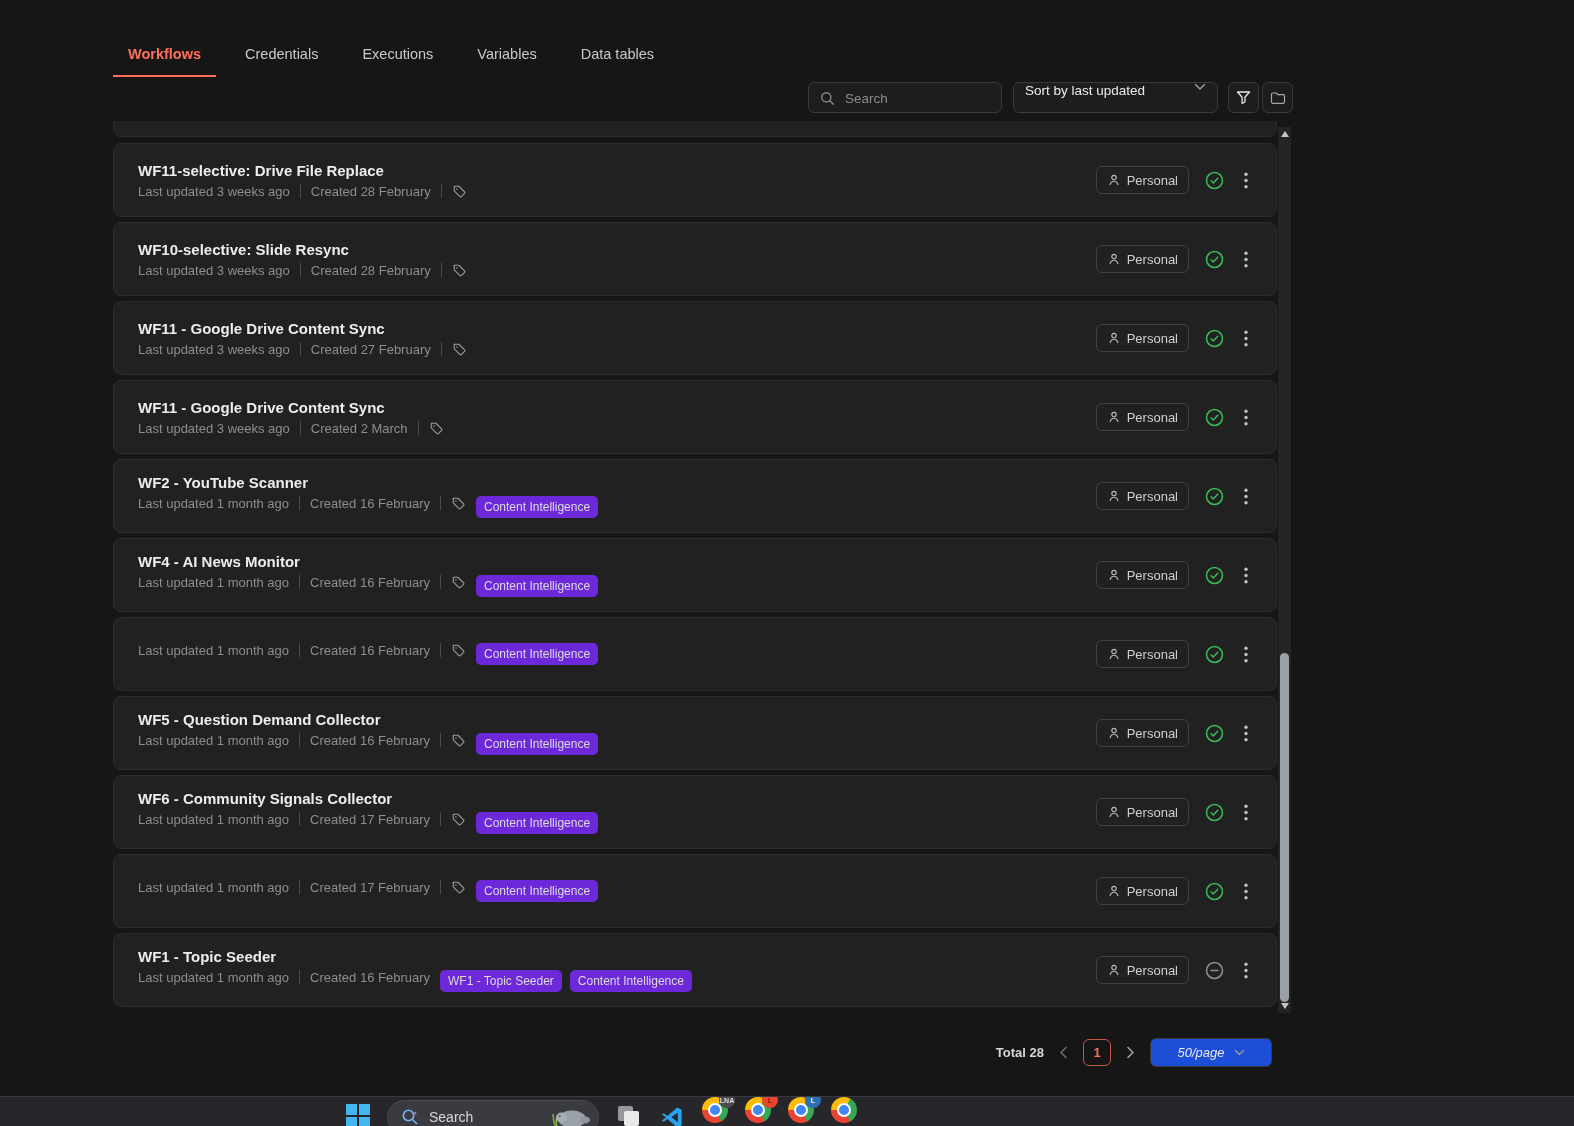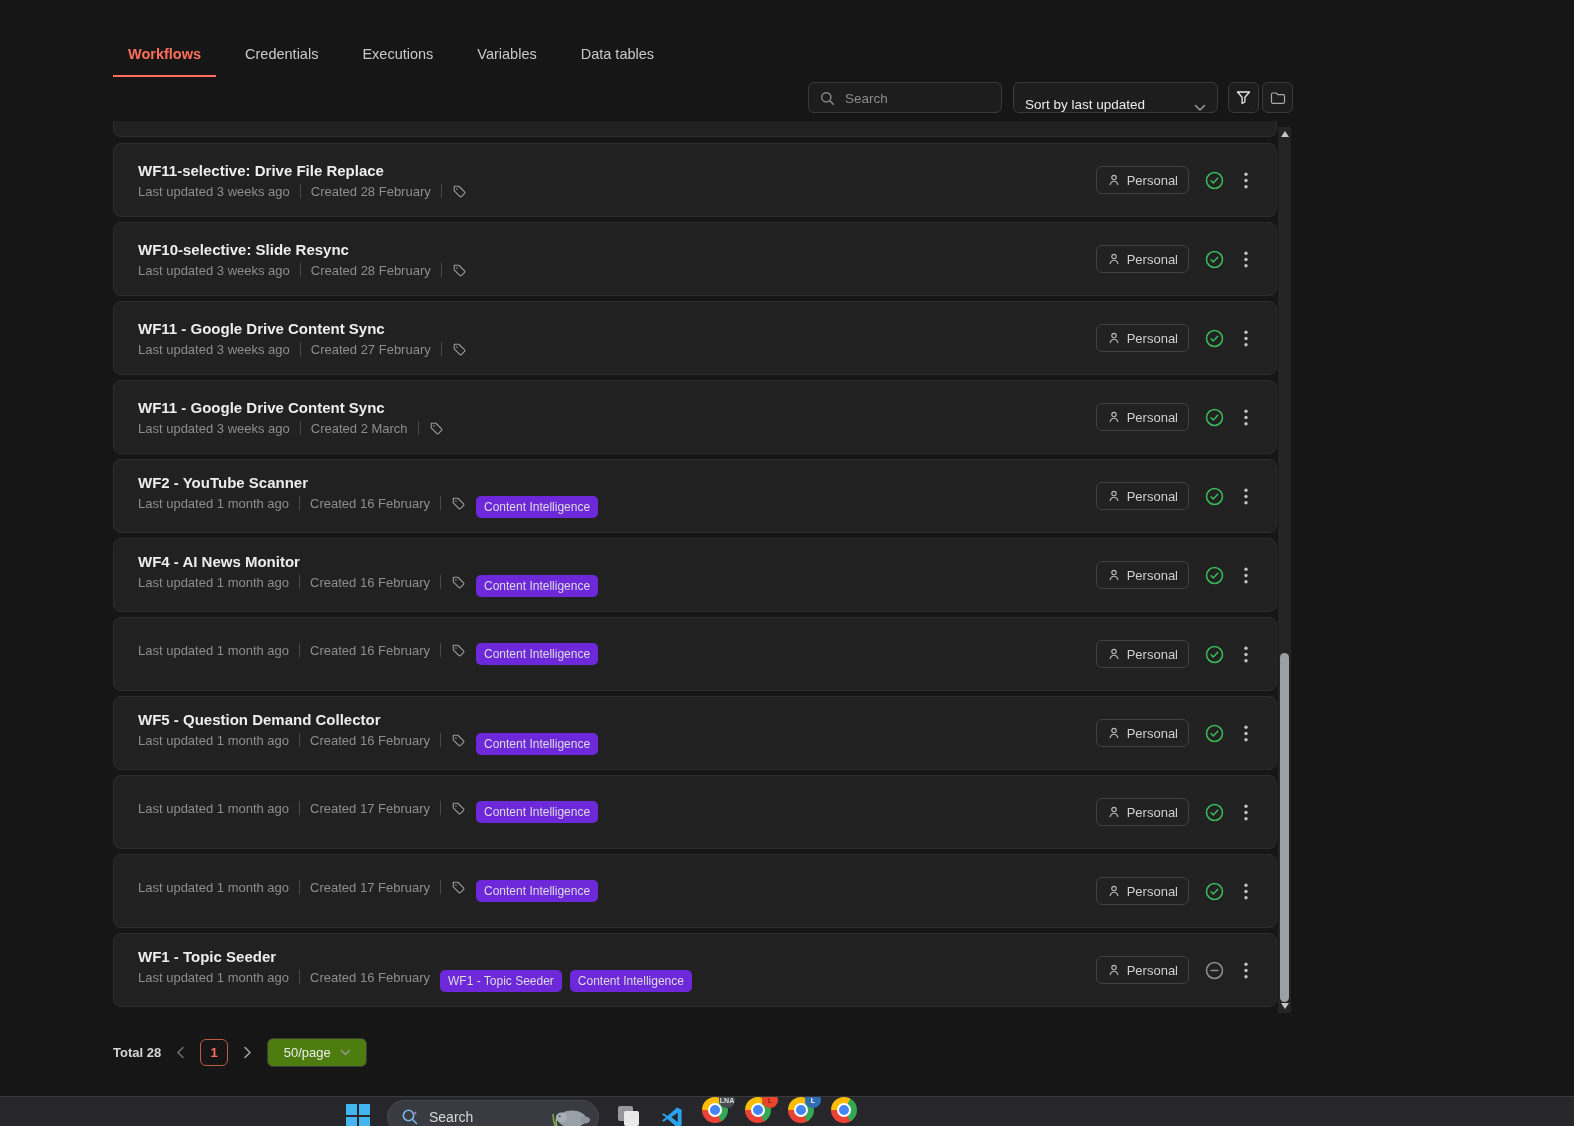--- a/index.html
+++ b/index.html
@@ -14,21 +14,21 @@
 
   
   .search-box{position:absolute;left:808px;top:82px;width:194px;height:31px;background:#1d1d1d;
               border:1px solid #3a3a3a;border-radius:6px;box-sizing:border-box;}
   .search-box svg{position:absolute;left:11px;top:8px;}
   .search-box input{position:absolute;left:34px;top:0;width:150px;height:29px;background:transparent;
               border:none;outline:none;color:#cfcfcf;font-size:13.5px;font-family:inherit;}
   .search-box input::placeholder{color:#8b8b8b;}
   .sort-box{position:absolute;left:1013px;top:82px;width:205px;height:31px;background:#1d1d1d;
             border:1px solid #3a3a3a;border-radius:6px;box-sizing:border-box;display:flex;
-            align-items:flex-end;justify-content:space-between;padding:0 11px;cursor:pointer;}
+            align-items:flex-start;justify-content:space-between;padding:0 11px;cursor:pointer;}
   .sort-box .lbl{font-size:13.5px;color:#ececec;font-weight:500;}
   .icon-btn{position:absolute;top:82px;width:31px;height:31px;background:#1d1d1d;border:1px solid #3a3a3a;
             border-radius:6px;box-sizing:border-box;display:flex;align-items:center;justify-content:center;cursor:pointer;}
   .icon-btn.filter{left:1228px;} .icon-btn.folder{left:1262px;}
 
   
   .list{position:absolute;left:113px;top:121px;width:1164px;}
   .card-sliver{height:16px;background:#212121;border:1px solid #2d2d2d;border-top:none;
                border-radius:0 0 8px 8px;box-sizing:border-box;margin-bottom:6px;}
   .card{height:74px;background:#212121;border:1px solid #2d2d2d;border-radius:8px;box-sizing:border-box;
@@ -48,27 +48,27 @@
 
   
   .scrollbar{position:absolute;left:1278px;top:127px;width:13px;height:886px;background:#242424;}
   .sb-arrow{position:absolute;left:2.5px;width:0;height:0;border-left:4px solid transparent;border-right:4px solid transparent;cursor:pointer;}
   .sb-arrow.up{top:4px;border-bottom:6px solid #c6c6c6;}
   .sb-arrow.down{bottom:4px;border-top:6px solid #c6c6c6;}
   .sb-thumb{position:absolute;left:2px;top:526px;width:9px;height:349px;background:#9aa0a6;border-radius:5px;cursor:grab;}
 
   
   .pagination{position:absolute;left:113px;top:1037px;width:1159px;height:30px;display:flex;
-              align-items:center;gap:15px;}
+              justify-content:flex-end;align-items:center;gap:15px;}
   .total{font-size:13px;font-weight:600;color:#d6d6d6;}
   .pg-chev{display:flex;align-items:center;cursor:pointer;}
   .page-box{width:28px;height:27px;border:1px solid #c05a42;border-radius:6px;box-sizing:border-box;
             display:flex;align-items:center;justify-content:center;color:#ff6f5c;font-size:13px;font-weight:600;cursor:pointer;}
-  .size-box{width:100px;height:29px;border:1px solid #3a3a3a;background:#4d7c0f;border-radius:6px;box-sizing:border-box;
-            display:flex;align-items:center;justify-content:center;gap:9px;font-size:13px;color:#ececec;cursor:pointer;}
+  .size-box{width:122px;height:29px;border:1px solid #3a3a3a;background:#1d4ed8;border-radius:6px;box-sizing:border-box;
+            display:flex;align-items:center;justify-content:center;gap:9px;font-size:13px;color:#ececec;cursor:pointer;font-style:italic;}
 
   
   .taskbar{position:absolute;left:0;bottom:0;width:1574px;height:30px;background:#26262b;
            border-top:1px solid #39393f;box-sizing:border-box;display:flex;align-items:flex-start;
            padding-left:346px;gap:17px;overflow:hidden;}
   .win-start{margin-top:7px;display:grid;grid-template-columns:11px 11px;grid-template-rows:11px 11px;gap:2px;cursor:pointer;}
   .win-start span{background:#41b6f0;}
   .tb-search{margin-top:3px;width:212px;height:34px;background:#3a3a41;border:1px solid #47474e;border-radius:17px;
              box-sizing:border-box;display:flex;align-items:center;padding:0 5px 0 13px;gap:10px;cursor:pointer;}
   .tb-search .txt{font-size:14px;color:#d8d8d8;flex:1;}
@@ -438,20 +438,21 @@
           <svg width="4" height="17" viewBox="0 0 4 17">
             <circle cx="2" cy="2.2" r="1.7" fill="#c2c2c2"></circle>
             <circle cx="2" cy="8.5" r="1.7" fill="#c2c2c2"></circle>
             <circle cx="2" cy="14.8" r="1.7" fill="#c2c2c2"></circle>
           </svg>
         </span>
       </div>
     </div>
       <div class="card">
       <div class="card-left">
+        <div class="card-title">WF6 - Community Signals Collector</div>
         <div class="card-meta">
           <span>Last updated 1 month ago</span>
           <span class="pipe"></span>
           <span>Created 17 February</span>
           <span class="pipe"></span>
           <svg width="15" height="15" viewBox="0 0 20 20">
             <path d="M3 3h6.2l7.6 7.6c.5.5.5 1.3 0 1.8l-4.4 4.4c-.5.5-1.3.5-1.8 0L3 9.2V3z" fill="none" stroke="#9a9a9a" stroke-width="1.5" stroke-linejoin="round"></path>
             <circle cx="6.6" cy="6.6" r="1.1" fill="#9a9a9a"></circle>
           </svg>
           <span class="tags">

